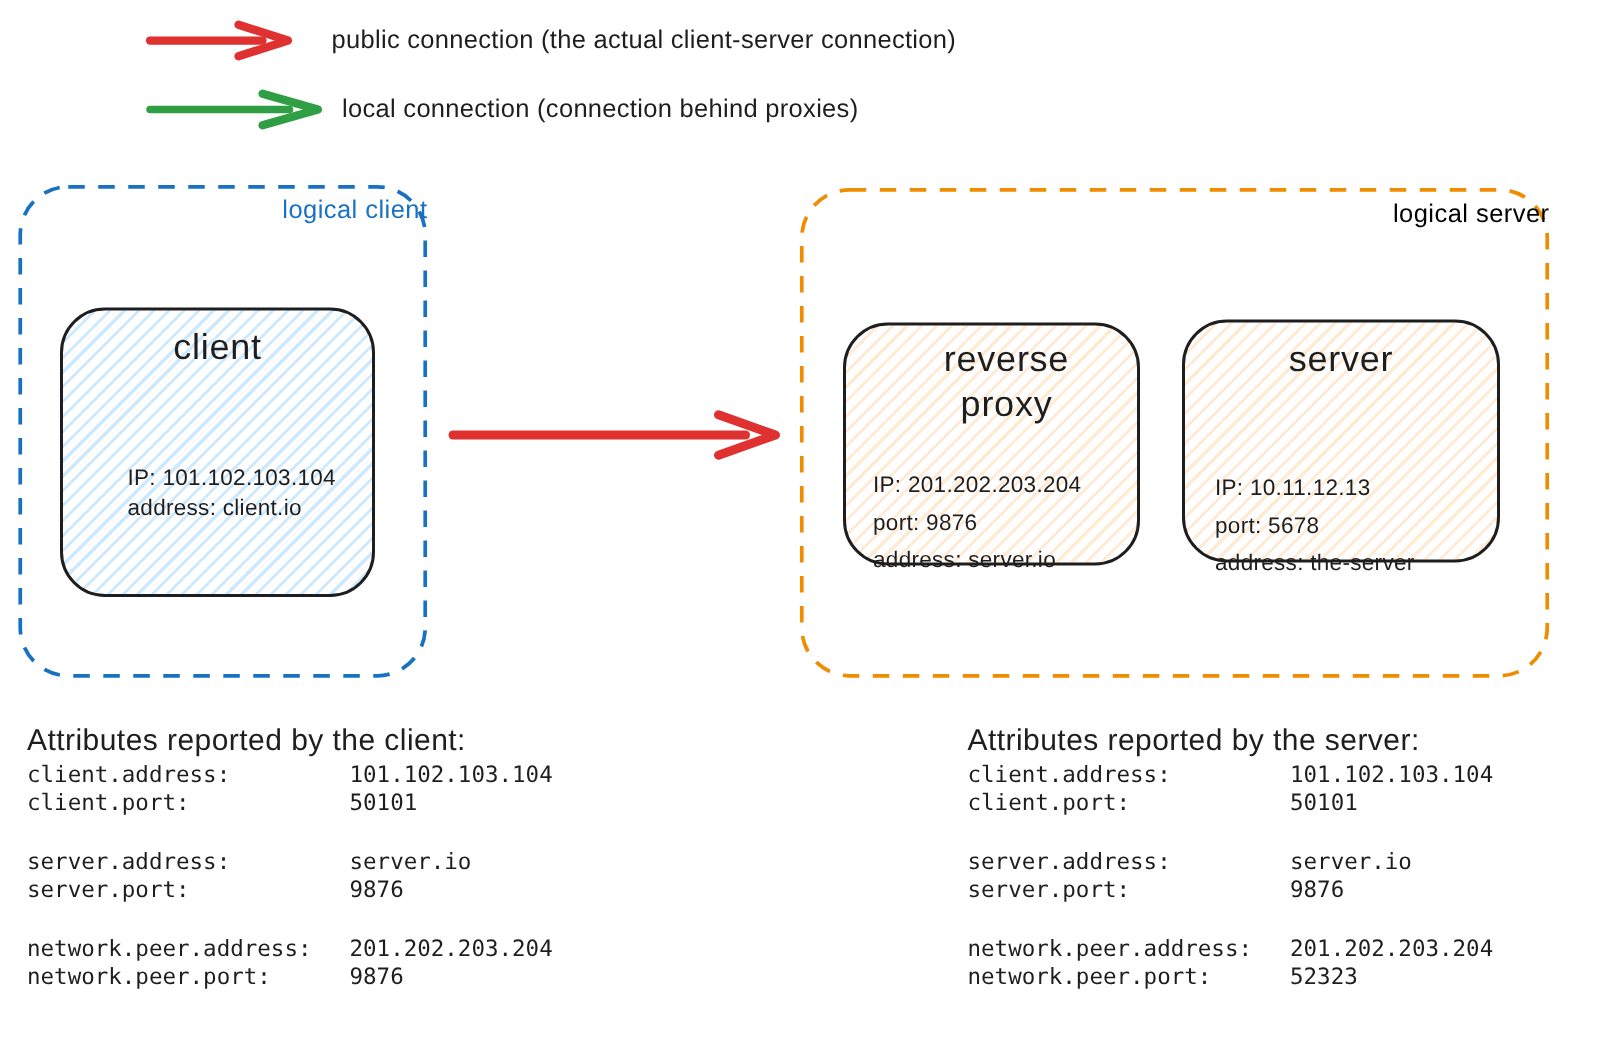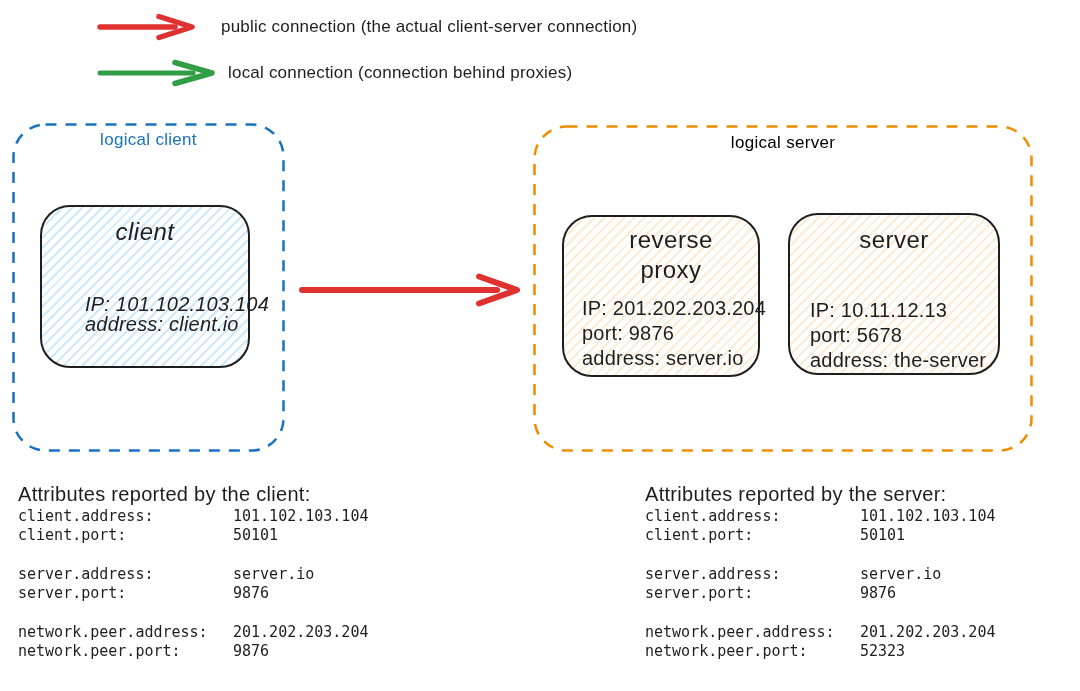--- a/index.html
+++ b/index.html
@@ -26,21 +26,21 @@
     letter-spacing: 0.2px;
     color: #1e1e1e;
     white-space: nowrap;
     text-align: right;
   }
 
   
   .group-border { position: absolute; pointer-events: none; }
   .group-title {
     position: absolute;
-    text-align: center;
+    text-align: right;
     font-size: 17px;
     letter-spacing: 0.3px;
     white-space: nowrap;
   }
 
   
   .node {
     position: absolute;
     border: 2px solid #1e1e1e;
     border-radius: 30px;
@@ -65,24 +65,25 @@
     color: #1e1e1e;
   }
   .node-title.narrow {
     max-width: 118px;
     margin-left: auto;
     margin-right: auto;
     margin-top: 8px;
   }
   .node-lines {
     position: absolute;
-    font-size: 20px;
+    font-size: 15px;
     letter-spacing: 0.2px;
     color: #1e1e1e;
     white-space: nowrap;
+    margin-top: 15px;
   }
   .node-lines.tight .node-line { line-height: 20px; }
   .node-lines.loose .node-line { line-height: 25px; }
 
   
   .attrs-section { position: absolute; }
   .attrs-title {
     font-size: 20px;
     font-weight: 500;
     letter-spacing: 0.3px;
@@ -118,21 +119,21 @@
     <line x1="5" y1="14" x2="98" y2="14" stroke-width="5" stroke-linecap="round" stroke="#2f9e44"></line>
     <polyline points="80,3.5 117,14 80,24.5" fill="none" stroke-width="5.5" stroke-linecap="round" stroke-linejoin="round" stroke="#2f9e44"></polyline>
   </svg>
   <div class="legend-label" style="left:228px; top:61px;">local connection (connection behind proxies)</div>
 
   <svg class="group-border" style="left:12px; top:123px;" width="273" height="329">
     <rect x="1.5" y="1.5" width="270" height="326" rx="32" fill="none" stroke-width="2.5" stroke-dasharray="11 9" stroke="#1971c2"></rect>
   </svg>
   <div class="group-title" style="left: 12px; top: 130px; width: 273px; color: rgb(25, 113, 194);">logical client</div>
 
-  <div class="node node-fill-blue" style="left:40px; top:205px; width:210px; height:163px;font-style:italic;">
+  <div class="node node-fill-blue" style="left:40px; top:205px; width:210px; height:193px;">
     <div class="node-title">client</div>
     <div class="node-lines tight" style="left:43px; top:87px;">
         <div class="node-line">IP: 101.102.103.104</div>
         <div class="node-line">address: client.io</div>
       </div>
   </div>
 
   <svg class="abs" style="left:295px; top:272px;" width="235" height="36">
     <line x1="7" y1="18" x2="202" y2="18" stroke-width="6" stroke-linecap="round" stroke="#e03131"></line>
     <polyline points="184,4.5 222,18 184,31.5" fill="none" stroke-width="6" stroke-linecap="round" stroke-linejoin="round" stroke="#e03131"></polyline>

